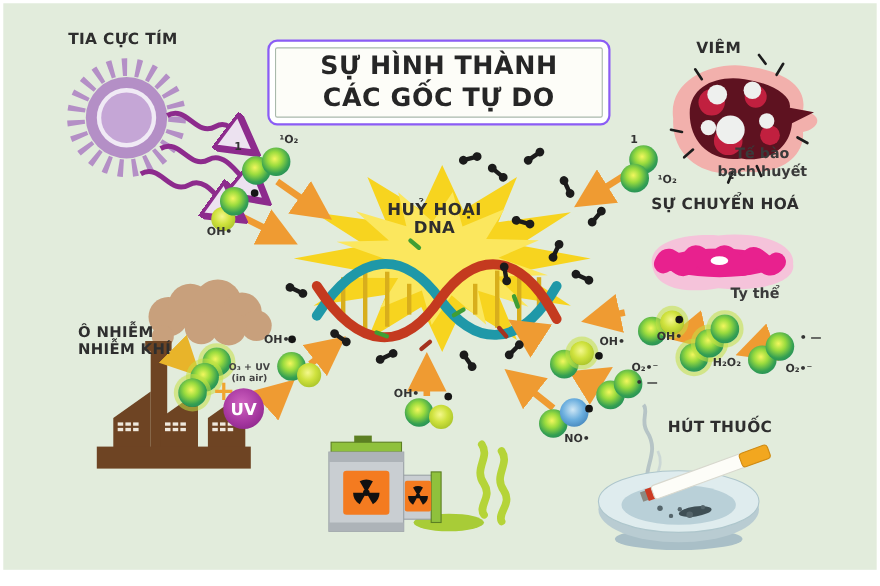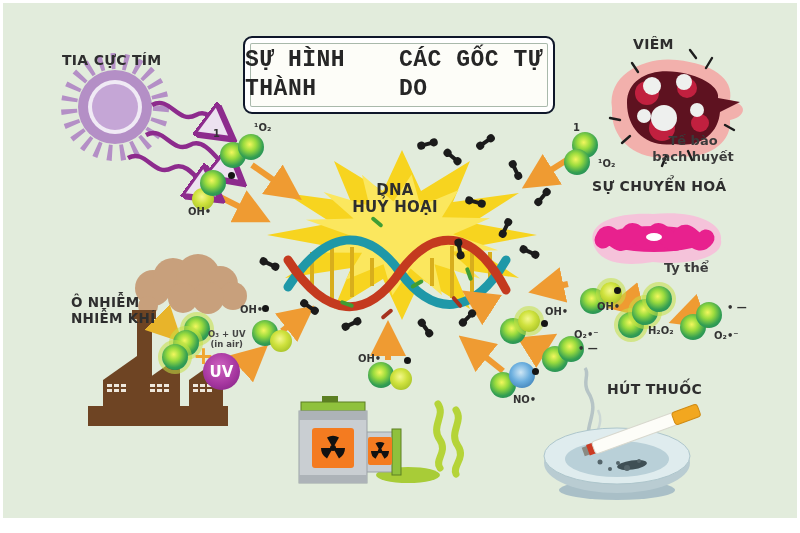--- a/index.html
+++ b/index.html
@@ -18,23 +18,23 @@
     background:radial-gradient(circle at 45% 40%, #f2f75e 0%, #9bdc3e 30%, #35a052 62%, #117a5e 100%);}
   .atom.sm{width:22px;height:22px;}
   .atom.glow{box-shadow:0 0 0 4px rgba(196,224,70,.55);}
   .atom.lime{background:radial-gradient(circle at 45% 40%, #f4f88c 0%, #cfe23e 40%, #93b21e 100%);}
   .atom.blue{background:radial-gradient(circle at 45% 40%, #cfe7f5 0%, #6aaede 45%, #2f6fa8 100%);}
   .frag{position:absolute;width:15px;height:4px;border-radius:2px;background:#1b1b1b;z-index:35;}
   .frag::before,.frag::after{content:"";position:absolute;top:-2px;width:8px;height:8px;border-radius:50%;background:inherit;}
   .frag::before{left:-3px;} .frag::after{right:-3px;}
   #title-box{
     position:absolute;left:243px;top:36px;width:308px;height:74px;z-index:50;
-    background:#fdfdf8;border:2px solid #0f172a;border-radius:9px;
+    background:#fdfdf8;border:2px solid #8b5cf6;border-radius:9px;
     box-shadow:inset 0 0 0 5px #ffffff, inset 0 0 0 6px #a9b9ab;
-    display:flex;flex-direction:row;align-items:center;justify-content:center;font-family:Liberation Mono, monospace;
+    display:flex;flex-direction:column;align-items:center;justify-content:center;
   }
   #title-box div{font-weight:bold;font-size:23px;color:#262626;line-height:1.25;letter-spacing:.5px;}
   #uv-badge{
     position:absolute;left:203px;top:353px;width:37px;height:37px;border-radius:50%;z-index:32;
     background:radial-gradient(circle at 45% 38%, #cf63c0 0%, #a637a0 55%, #7d1f7f 100%);
     display:flex;align-items:center;justify-content:center;color:#fff;font-weight:bold;font-size:15px;
   }
   #plus-sign{position:absolute;left:193px;top:341px;font-size:25px;font-weight:bold;color:#f0a530;z-index:32;}
   #bottom-strip{position:absolute;left:0;bottom:0;width:800px;height:15px;background:#ffffff;z-index:60;}
   svg{position:absolute;overflow:visible;}
@@ -66,22 +66,22 @@
       <rect x="118" y="88" width="14" height="4" rx="2" fill="#3f9e34" transform="rotate(40 125 90)"></rect>
       <rect x="158" y="150" width="14" height="4" rx="2" fill="#3f9e34" transform="rotate(-30 165 152)"></rect>
       <rect x="88" y="170" width="14" height="4" rx="2" fill="#3f9e34" transform="rotate(20 95 172)"></rect>
       <rect x="198" y="168" width="14" height="4" rx="2" fill="#a5321f" transform="rotate(50 205 170)"></rect>
       <rect x="128" y="180" width="14" height="4" rx="2" fill="#a5321f" transform="rotate(-40 135 182)"></rect>
       <rect x="210" y="140" width="14" height="4" rx="2" fill="#3f9e34" transform="rotate(70 217 142)"></rect>
     </g>
   </svg>
 
   <div class="lbl" style="left:330px;top:182px;width:130px;text-align:center;font-size:15px;z-index:40;">
+    <div>HUỶ HOẠI</div>
     <div>DNA</div>
-    <div>HUỶ HOẠI</div>
   </div>
 
   <svg style="left:0;top:0;z-index:20;" width="800" height="533" viewBox="0 0 800 533">
     <defs>
       <marker id="ah" markerWidth="6" markerHeight="6" refX="4" refY="3" orient="auto">
         <path d="M0,0 L6,3 L0,6 Z" fill="#ef9b32"></path>
       </marker>
       <marker id="ahy" markerWidth="6" markerHeight="6" refX="4" refY="3" orient="auto">
         <path d="M0,0 L6,3 L0,6 Z" fill="#e8b42a"></path>
       </marker>
@@ -109,21 +109,21 @@
       <path d="M146,135 C164,125 172,155 190,145 C206,136 220,165 236,178" marker-end="url(#ph)"></path>
       <path d="M128,158 C146,148 154,178 172,168 C188,159 200,185 214,195" marker-end="url(#ph)"></path>
     </g>
   </svg>
 
   <div id="title-box">
     <div>SỰ HÌNH THÀNH</div>
     <div>CÁC GỐC TỰ DO</div>
   </div>
 
-  <div class="lbl" style="left:62px;top:52px;">TIA CỰC TÍM</div>
+  <div class="lbl" style="left:62px;top:28px;">TIA CỰC TÍM</div>
   <svg style="left:52px;top:48px;z-index:15;" width="130" height="122" viewBox="0 0 130 122">
     <circle cx="63" cy="59" r="46" fill="none" stroke="#b48fc6" stroke-width="16" stroke-dasharray="4.5 8"></circle>
     <circle cx="63" cy="59" r="37" fill="#b48fc6"></circle>
     <circle cx="63" cy="59" r="27" fill="#f0eaf5"></circle>
     <circle cx="63" cy="59" r="23" fill="#c5a6d6"></circle>
   </svg>
 
   <div class="lbl" style="left:633px;top:36px;">VIÊM</div>
   <svg style="left:592px;top:48px;z-index:15;" width="150" height="125" viewBox="0 0 150 125">
     <path d="M20,60 C15,25 55,8 85,12 C120,16 142,30 138,52 C160,58 150,70 138,72 C140,95 115,112 85,108 C50,116 18,95 20,60 Z" fill="#f2b0ac"></path>

